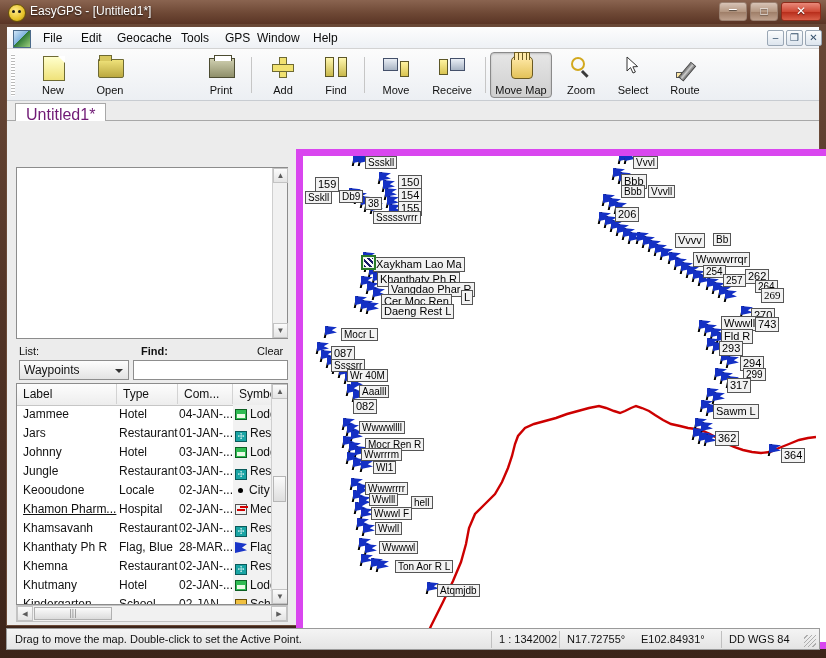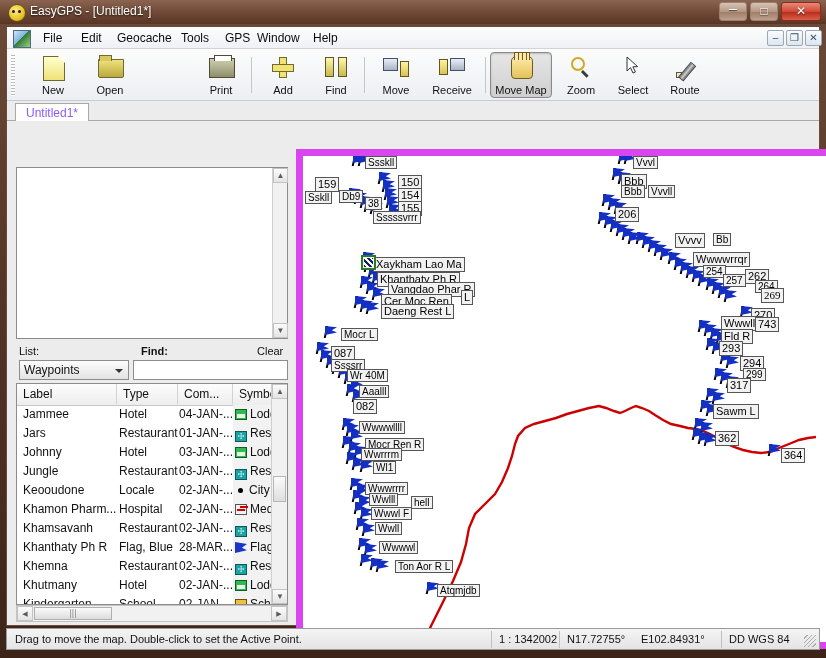--- a/index.html
+++ b/index.html
@@ -136,21 +136,21 @@
   .ic-pen:after{content:"";position:absolute;left:4px;top:1px;width:5px;height:18px;background:linear-gradient(90deg,#6f6f6f,#cfcfcf,#6f6f6f);border:1px solid #444;transform:rotate(40deg);transform-origin:left bottom;}
 
   
   #tabstrip{
     position:absolute;left:0;top:74px;width:812px;height:20px;
     background:#ececec;border-bottom:1px solid #a8a8a8;box-sizing:border-box;
   }
   #tab1{
     position:absolute;left:8px;top:2px;height:19px;padding:2px 10px 0 10px;
     background:#fff;border:1px solid #a8a8a8;border-bottom:1px solid #fff;
-    font-size:12px;color:#8b5cf6;box-sizing:border-box;cursor:default;
+    font-size:16px;color:#701a75;box-sizing:border-box;cursor:default;
   }
   
   #workspace{
     position:absolute;left:0;top:94px;width:812px;height:504px;background:#ececec;
   }
 
   
   #leftpane{position:absolute;left:4px;top:2px;width:284px;height:500px;}
   #notebox{
     position:absolute;left:5px;top:44px;width:272px;height:172px;
@@ -391,21 +391,21 @@
                 <div class="c" style="left: 162px; width: 54px;">03-JAN-...</div>
                 <div class="c c4" style="left: 216px; width: 39px; padding-left: 2px;"><span class="symicon sym-restaurant">☩</span><span>Restau</span></div>
               </div>
               <div class="grow" style="top: 97px;">
                 <div class="c" style="left: 6px; width: 96px;">Keooudone</div>
                 <div class="c" style="left: 102px; width: 60px;">Locale</div>
                 <div class="c" style="left: 162px; width: 54px;">02-JAN-...</div>
                 <div class="c c4" style="left: 216px; width: 39px; padding-left: 2px;"><span class="symicon sym-city"></span><span>City (S</span></div>
               </div>
               <div class="grow" style="top: 116px;">
-                <div class="c" style="left: 6px; width: 96px;">Khamon Pharm...</div>
+                <div class="c" style="left: 6px; width: 96px; text-decoration: underline;">Khamon Pharm...</div>
                 <div class="c" style="left: 102px; width: 60px;">Hospital</div>
                 <div class="c" style="left: 162px; width: 54px;">02-JAN-...</div>
                 <div class="c c4" style="left: 216px; width: 39px; padding-left: 2px;"><span class="symicon sym-medical"></span><span>Medic</span></div>
               </div>
               <div class="grow" style="top: 135px;">
                 <div class="c" style="left: 6px; width: 96px;">Khamsavanh</div>
                 <div class="c" style="left: 102px; width: 60px;">Restaurant</div>
                 <div class="c" style="left: 162px; width: 54px;">02-JAN-...</div>
                 <div class="c c4" style="left: 216px; width: 39px; padding-left: 2px;"><span class="symicon sym-restaurant">☩</span><span>Restau</span></div>
               </div>

